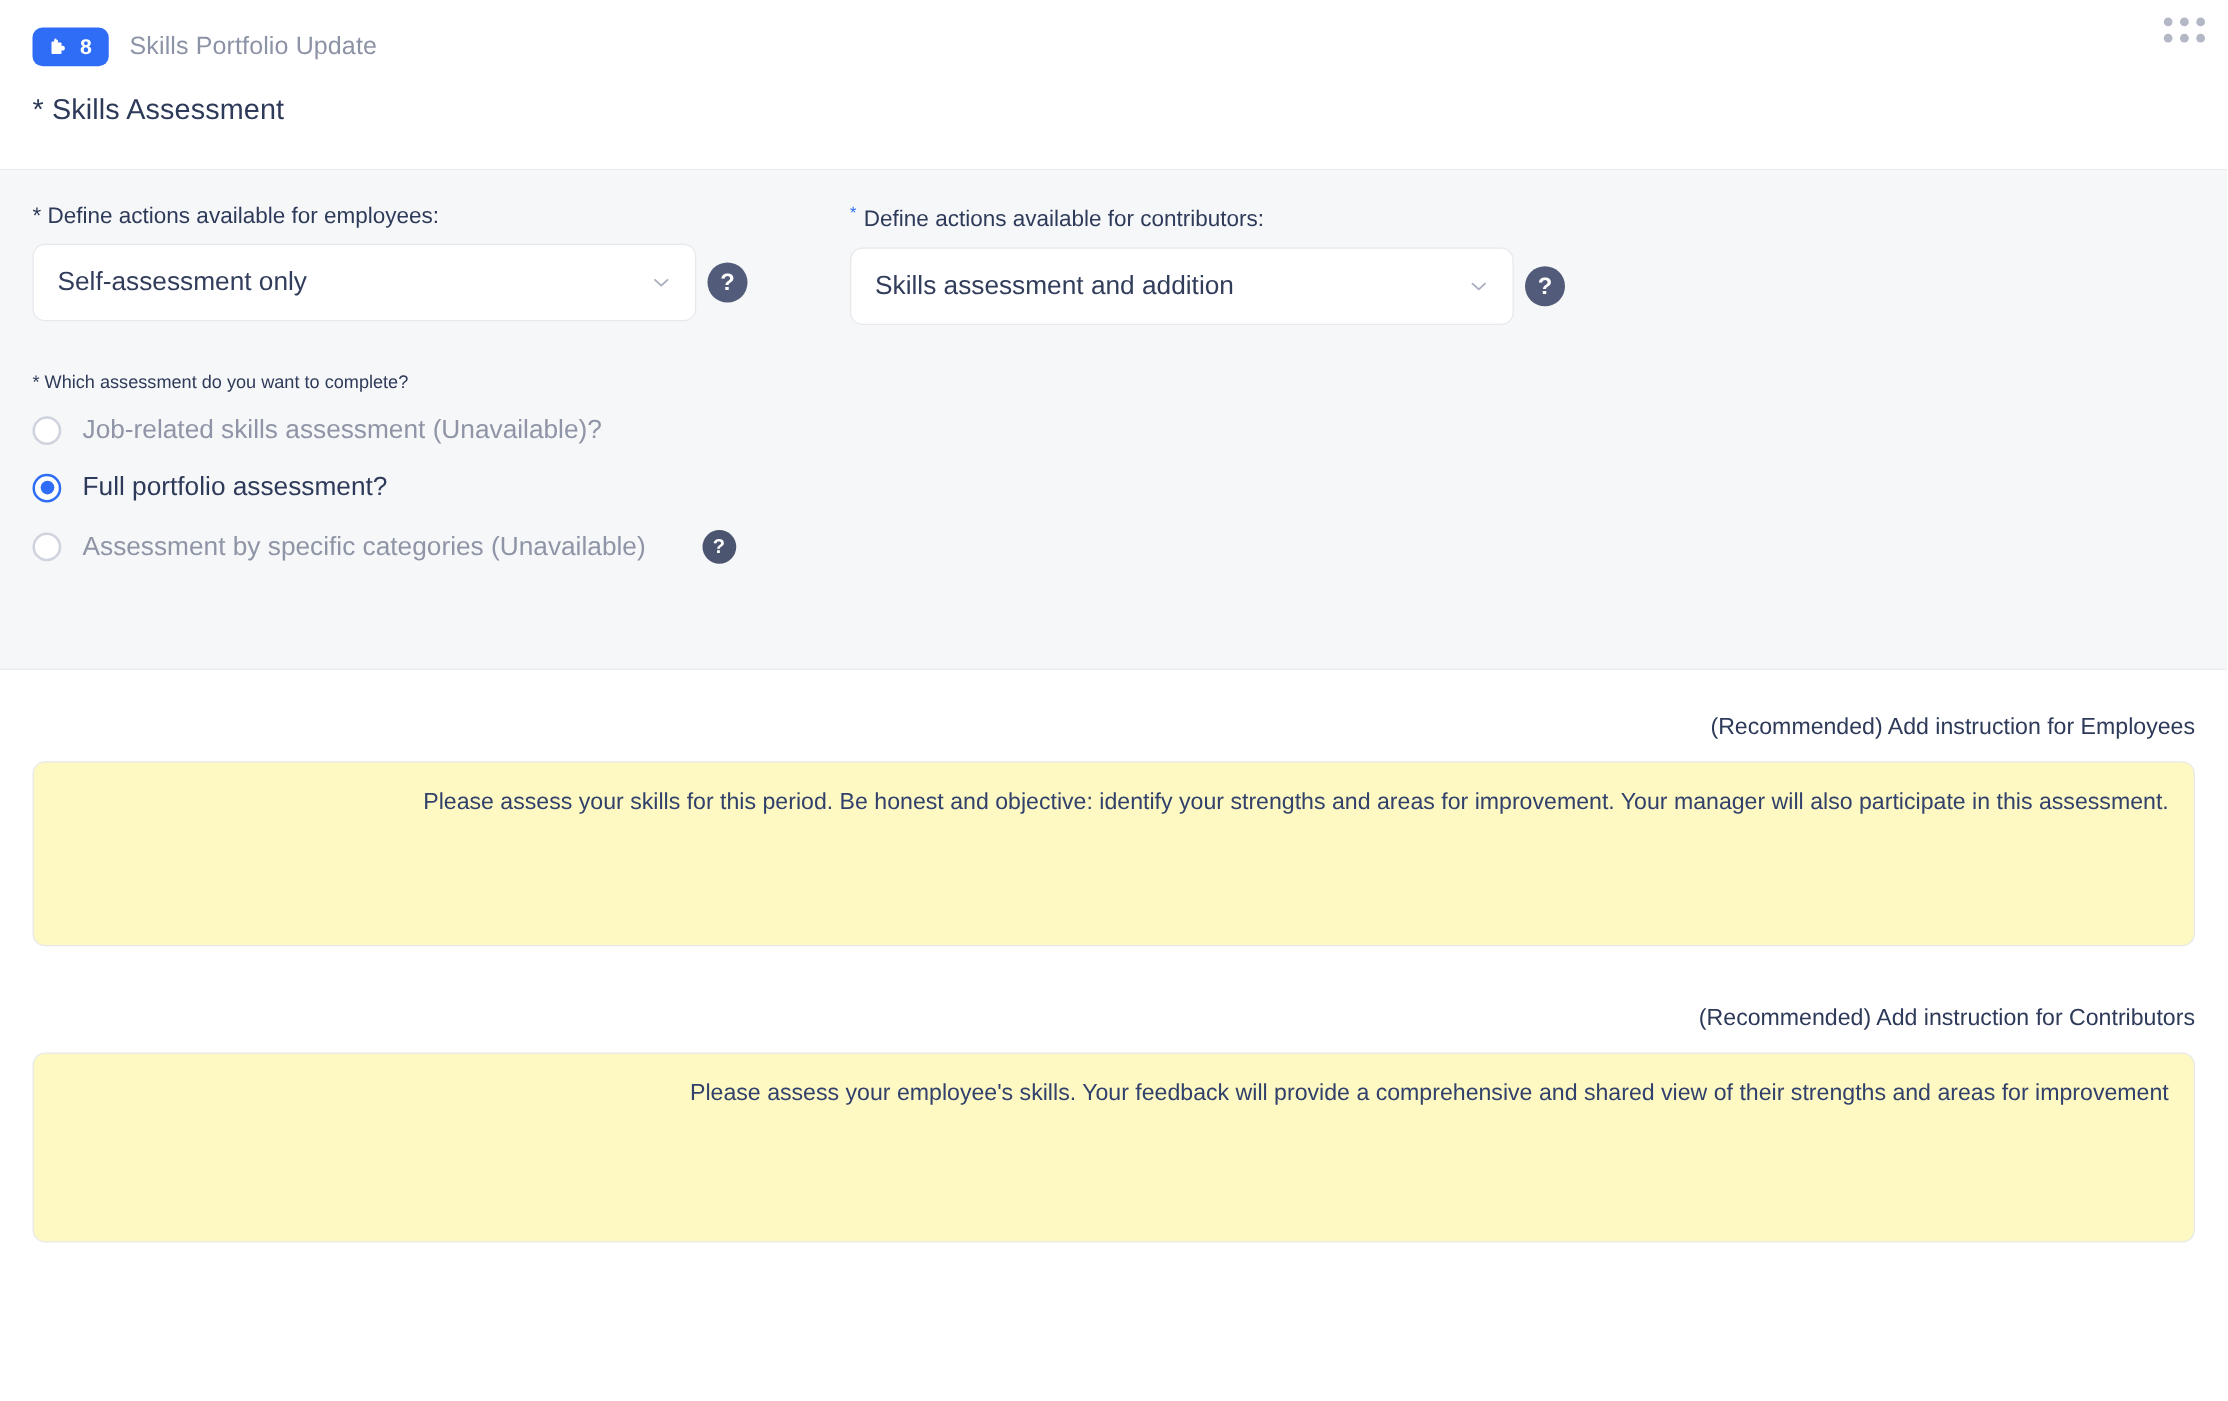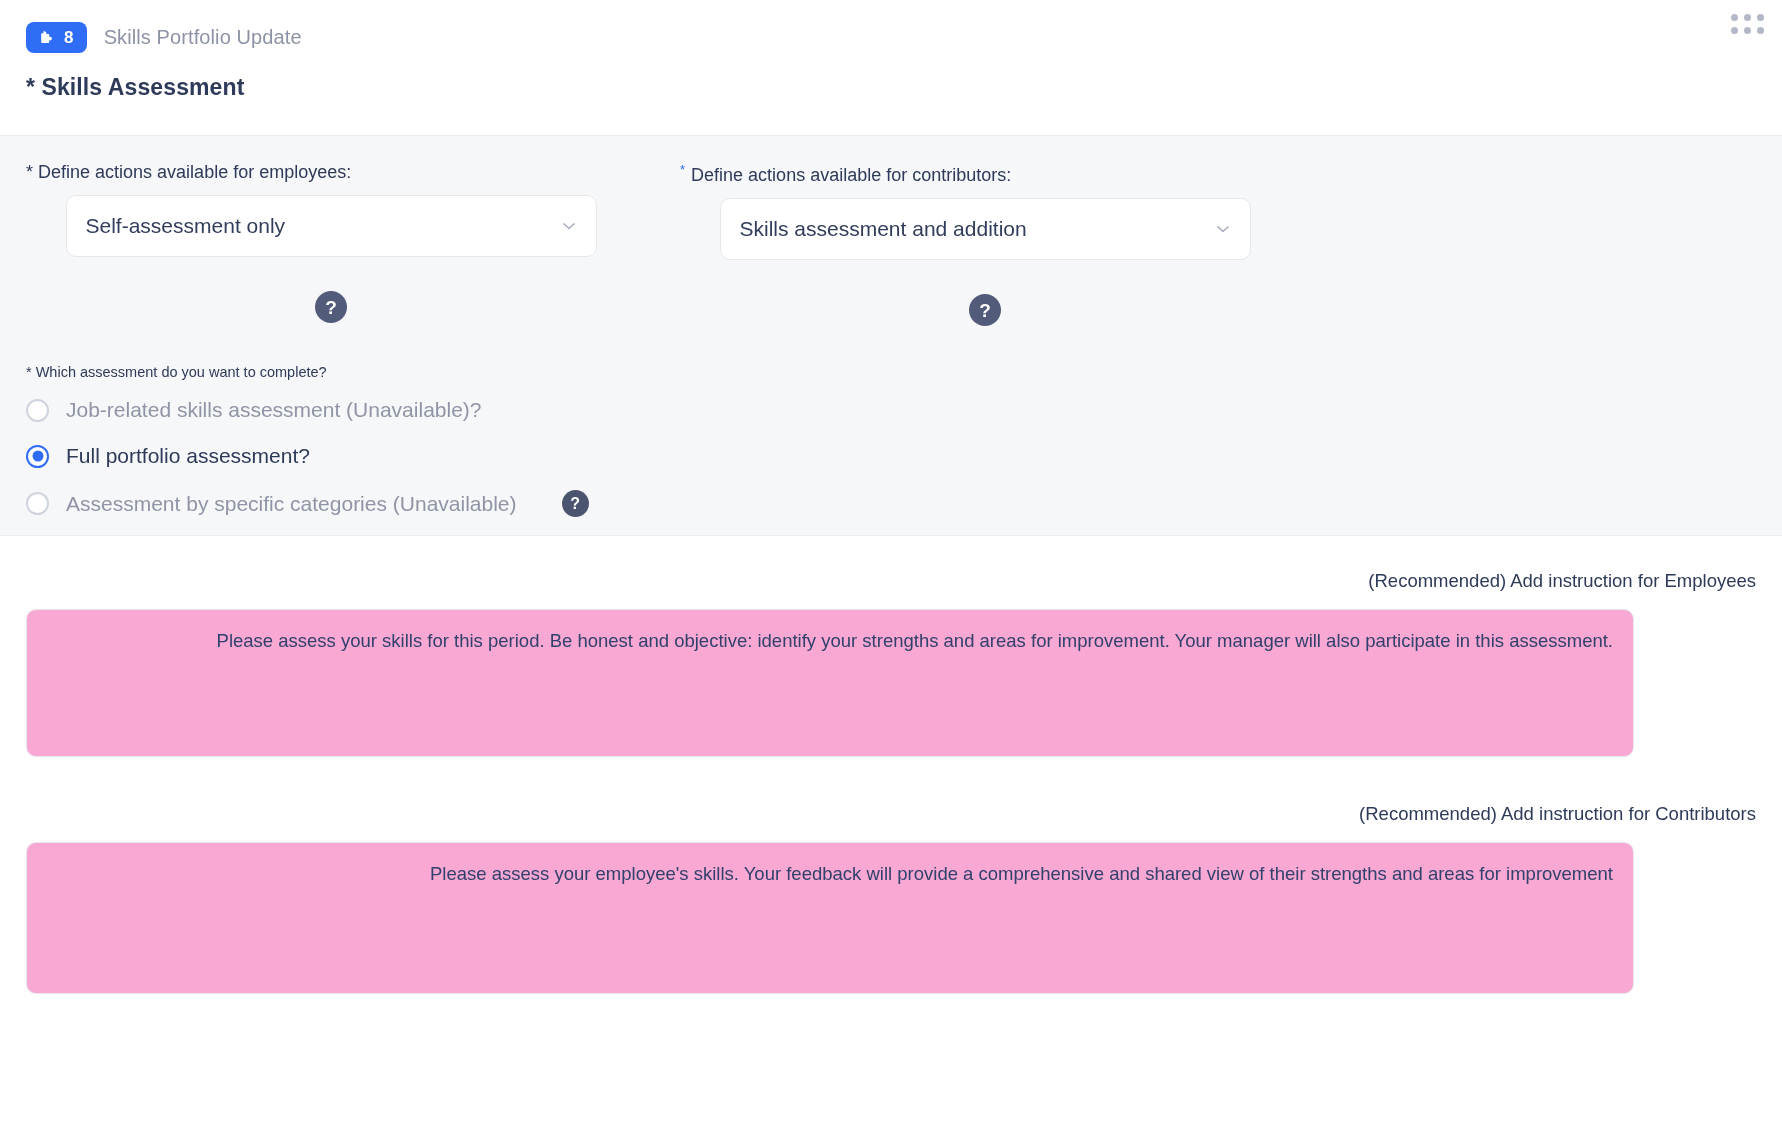--- a/index.html
+++ b/index.html
@@ -53,21 +53,21 @@
   .header-title {
     font-size: 20px;
     color: #8d93a6;
     font-weight: 400;
     letter-spacing: .1px;
   }
   .section-title {
     margin-top: 21px;
     font-size: 23px;
     color: #2e3a59;
-    font-weight: 700;
+    font-weight: 400;
     letter-spacing: .1px;
   }
 
   .drag-handle {
     position: absolute;
     top: 14px;
     right: 18px;
     display: grid;
     grid-template-columns: repeat(3, 7px);
     grid-template-rows: repeat(2, 7px);
@@ -108,22 +108,21 @@
   .req-star.blue {
     color: #2f6df6;
     font-size: 13px;
     vertical-align: super;
     margin-right: 1px;
   }
 
   .select-line {
     display: flex;
     align-items: center;
-    gap: 34px;
-    flex-direction: column;
+    gap: 9px;
   }
   .select {
     position: relative;
     width: 531px;
     height: 62px;
     background: #ffffff;
     border: 1px solid #e6e8ec;
     border-radius: 10px;
     display: flex;
     align-items: center;
@@ -210,25 +209,25 @@
 
   
   .instructions { padding: 34px 26px 0 26px; background: #ffffff; text-align: right; }
   .instr-block { margin-bottom: 46px; }
   .instr-label {
     font-size: 18.5px;
     color: #2e3a59;
     margin-bottom: 17px;
   }
   .textarea {
-    width: 1608px;
+    width: 1730px;
     height: 148px;
     border: 1px solid #e6e8ec;
     border-radius: 10px;
-    background: #f9a8d4;
+    background: #fef9c3;
     padding: 18px 20px;
     font-size: 18.5px;
     line-height: 1.45;
     color: #31416b;
     overflow: hidden;
     cursor: text;
   }
   .textarea.tall { height: 152px; }
 </style>
 </head>

